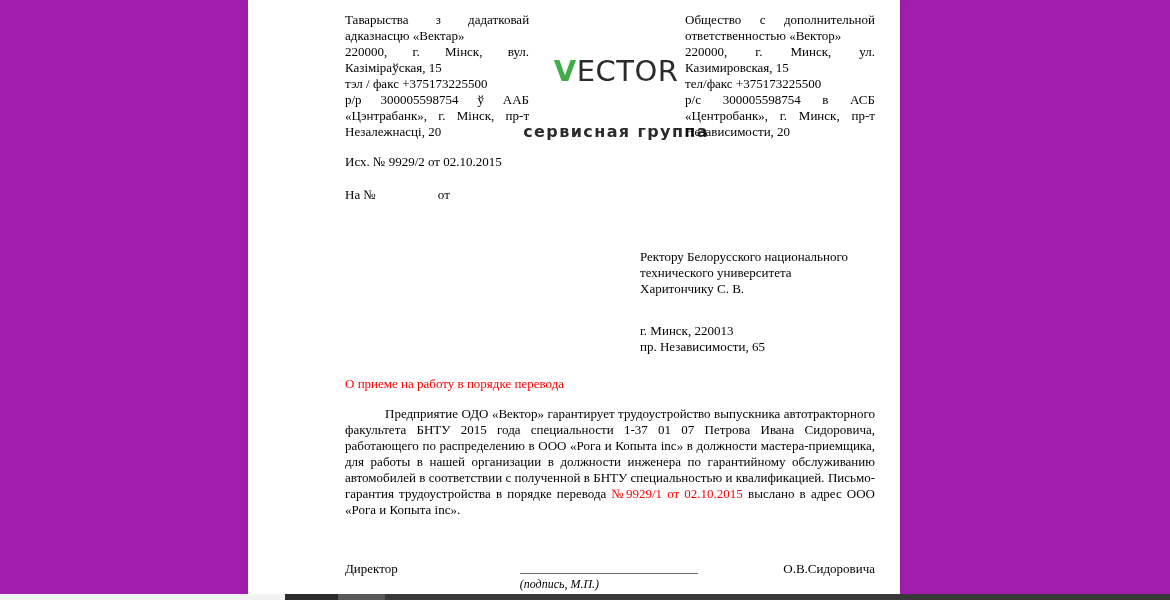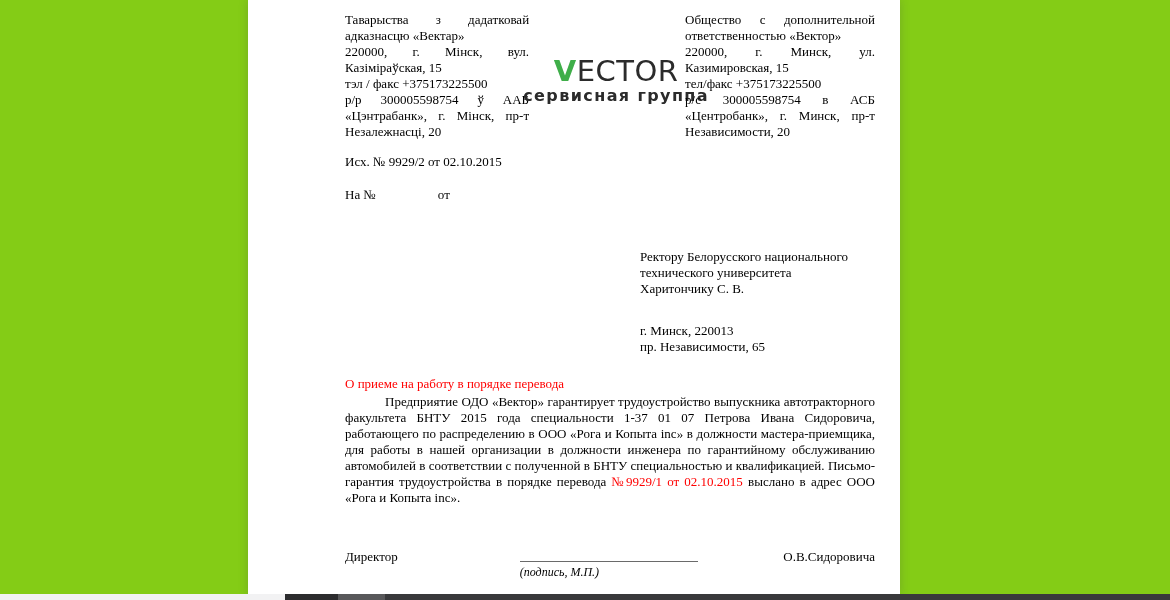--- a/index.html
+++ b/index.html
@@ -2,21 +2,21 @@
 <html style="--accent-red: #ff0000; --logo-green: #3fae49;"><head>
 <meta charset="utf-8">
 <style>
   * { margin: 0; padding: 0; box-sizing: border-box; }
   html, body { width: 1170px; height: 600px; overflow: hidden; }
   body { font-family: "Liberation Serif", serif; }
 
   .screen {
     position: relative;
     width: 1170px; height: 600px;
-    background: #84cc16;
+    background: #a21caf;
     overflow: hidden;
   }
 
   .page {
     position: absolute;
     left: 248px; top: 0;
     width: 652px; height: 595px;
     background: #ffffff;
     box-shadow: 0 0 9px rgba(60,60,80,0.22);
     padding: 12px 25px 0 97px;
@@ -31,20 +31,21 @@
   .lh-col p { text-align: justify; }
   .lh-left  { width: 190px; }
   .lh-right { width: 196px; margin-left: auto; }
 
   .logo-box {
     width: 138px;
     margin-left: 18px;
     padding-top: 44px;
     display: flex; flex-direction: column; align-items: center;
     font-family: "DejaVu Sans", sans-serif;
+    gap: 36px;
   }
   .wordmark {
     font-size: 29px; line-height: 30px;
     letter-spacing: 0.5px;
     color: #2b2b2b;
     white-space: nowrap;
   }
   .wordmark .v-initial { color: var(--logo-green, #3fae49); font-weight: bold; }
   .logo-subtitle {
     font-size: 16px; font-weight: bold;
@@ -61,21 +62,21 @@
 
   
   .addressee { margin-left: 295px; margin-top: 46px; width: 235px; }
   .addressee .addr-city { margin-top: 26px; }
 
   
   .subject { margin-top: 21px; color: var(--accent-red, #ff0000); }
 
   
   .body-par {
-    margin-top: 2px;
+    margin-top: 14px;
     width: 530px;
     text-align: justify;
     text-indent: 40px;
   }
   .red-ref { color: var(--accent-red, #ff0000); }
 
   
   .signature { display: flex; margin-top: 43px; width: 530px; }
   .sig-line-wrap { margin-left: 122px; width: 178px; }
   .sig-line { height: 13px; border-bottom: 1px solid #6a6a6a; }

